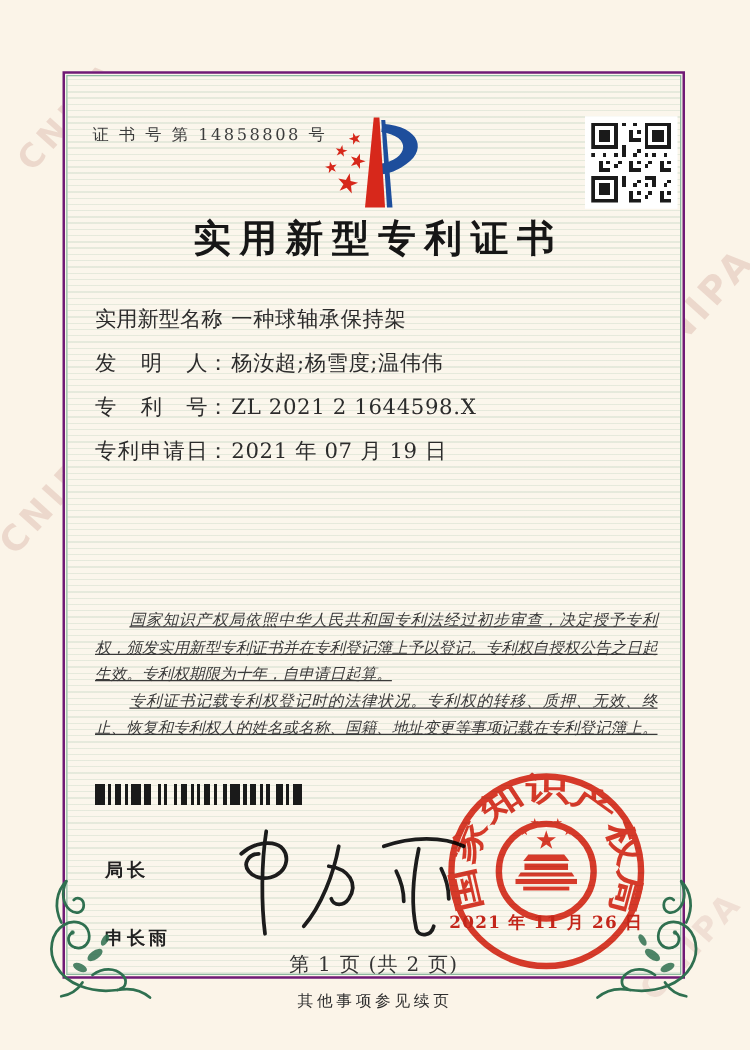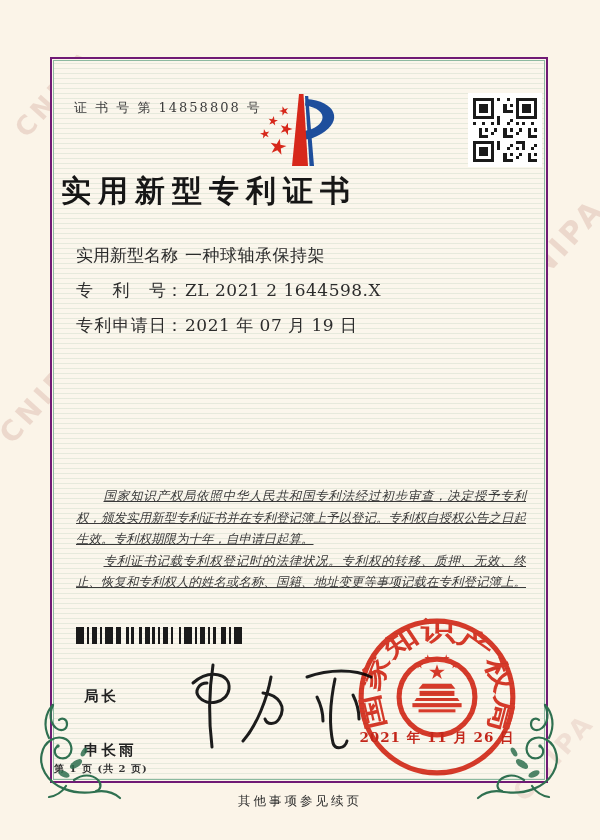--- a/index.html
+++ b/index.html
@@ -24,21 +24,21 @@
     background:
       repeating-linear-gradient(0deg,
         rgba(118,168,136,.16) 0px, rgba(118,168,136,.16) 1px,
         transparent 1px, transparent 5px);
   }
   
   .cert-no{position:absolute;left:20px;top:38px;font-size:13px;letter-spacing:2px;color:#3c3c3c;}
   .logo{position:absolute;left:188px;top:20px;width:130px;height:97px;}
   .qr{position:absolute;left:414px;top:32px;width:64px;height:64px;background:#fff;padding:5px;}
   .title{
-    position:absolute;left:0;top:110px;width:100%;
+    position:absolute;left:0;top:110px;width:100%;text-align:center;
     font-size:30px;font-weight:700;color:#161616;letter-spacing:7px;text-indent:7px;
   }
   
   .fields{position:absolute;left:22px;top:183px;right:20px;font-size:17px;color:#2c2c2c;}
   .field-row{height:35px;position:relative;white-space:nowrap;}
   .flabel{display:inline-block;width:90px;text-align:justify;text-align-last:justify;vertical-align:top;}
   .fcolon{display:inline-block;margin-right:2px;}
   .fvalue{letter-spacing:.5px;}
   .grant-right{position:absolute;left:273px;top:0;}
   
@@ -56,22 +56,22 @@
   }
   .officer-title{top:626px;}
   .officer-name{top:680px;}
   .signature{position:absolute;left:125px;top:590px;width:205px;height:110px;}
   .seal{position:absolute;left:301px;top:554px;width:164px;height:164px;mix-blend-mode:multiply;opacity:.94;}
   .seal-date{
     position:absolute;left:301px;top:668px;width:164px;text-align:center;
     font-size:13.5px;color:#c3261a;letter-spacing:1px;white-space:nowrap;font-weight:700;
   }
   .page-no{
-    position:absolute;left:0;top:701px;width:100%;text-align:left;
-    font-size:10px;color:#333;letter-spacing:1px;font-weight:bold;
+    position:absolute;left:0;top:701px;width:100%;text-align:center;
+    font-size:16px;color:#333;letter-spacing:1px;
   }
   
   .ornament{position:absolute;width:112px;height:112px;top:694px;}
   .ornament.left{left:22px;}
   .ornament.right{left:464px;transform:scaleX(-1);}
   .continuation{
     position:absolute;left:0;top:793px;width:100%;text-align:center;
     font-size:12.5px;color:#2e2e2e;letter-spacing:3px;
   }
 </style>
@@ -186,20 +186,23 @@
           <rect x="2" y="16" width="3" height="3"></rect>
         </svg></div>
 
     <div class="title">实用新型专利证书</div>
 
     <div class="fields">
       <div class="field-row">
         <span class="flabel">实用新型名称</span><span class="fcolon">：</span><span class="fvalue">一种球轴承保持架</span>
       </div>
       <div class="field-row">
+        <span class="flabel">发明人</span><span class="fcolon">：</span><span class="fvalue">杨汝超;杨雪度;温伟伟</span>
+      </div>
+      <div class="field-row">
         <span class="flabel">专利号</span><span class="fcolon">：</span><span class="fvalue">ZL 2021 2 1644598.X</span>
       </div>
       <div class="field-row">
         <span class="flabel">专利申请日</span><span class="fcolon">：</span><span class="fvalue">2021 年 07 月 19 日</span>
       </div>
     </div>
 
     <div class="paras">
       <p>国家知识产权局依照中华人民共和国专利法经过初步审查，决定授予专利权，颁发实用新型专利证书并在专利登记簿上予以登记。专利权自授权公告之日起生效。专利权期限为十年，自申请日起算。</p>
       <p>专利证书记载专利权登记时的法律状况。专利权的转移、质押、无效、终止、恢复和专利权人的姓名或名称、国籍、地址变更等事项记载在专利登记簿上。</p>

